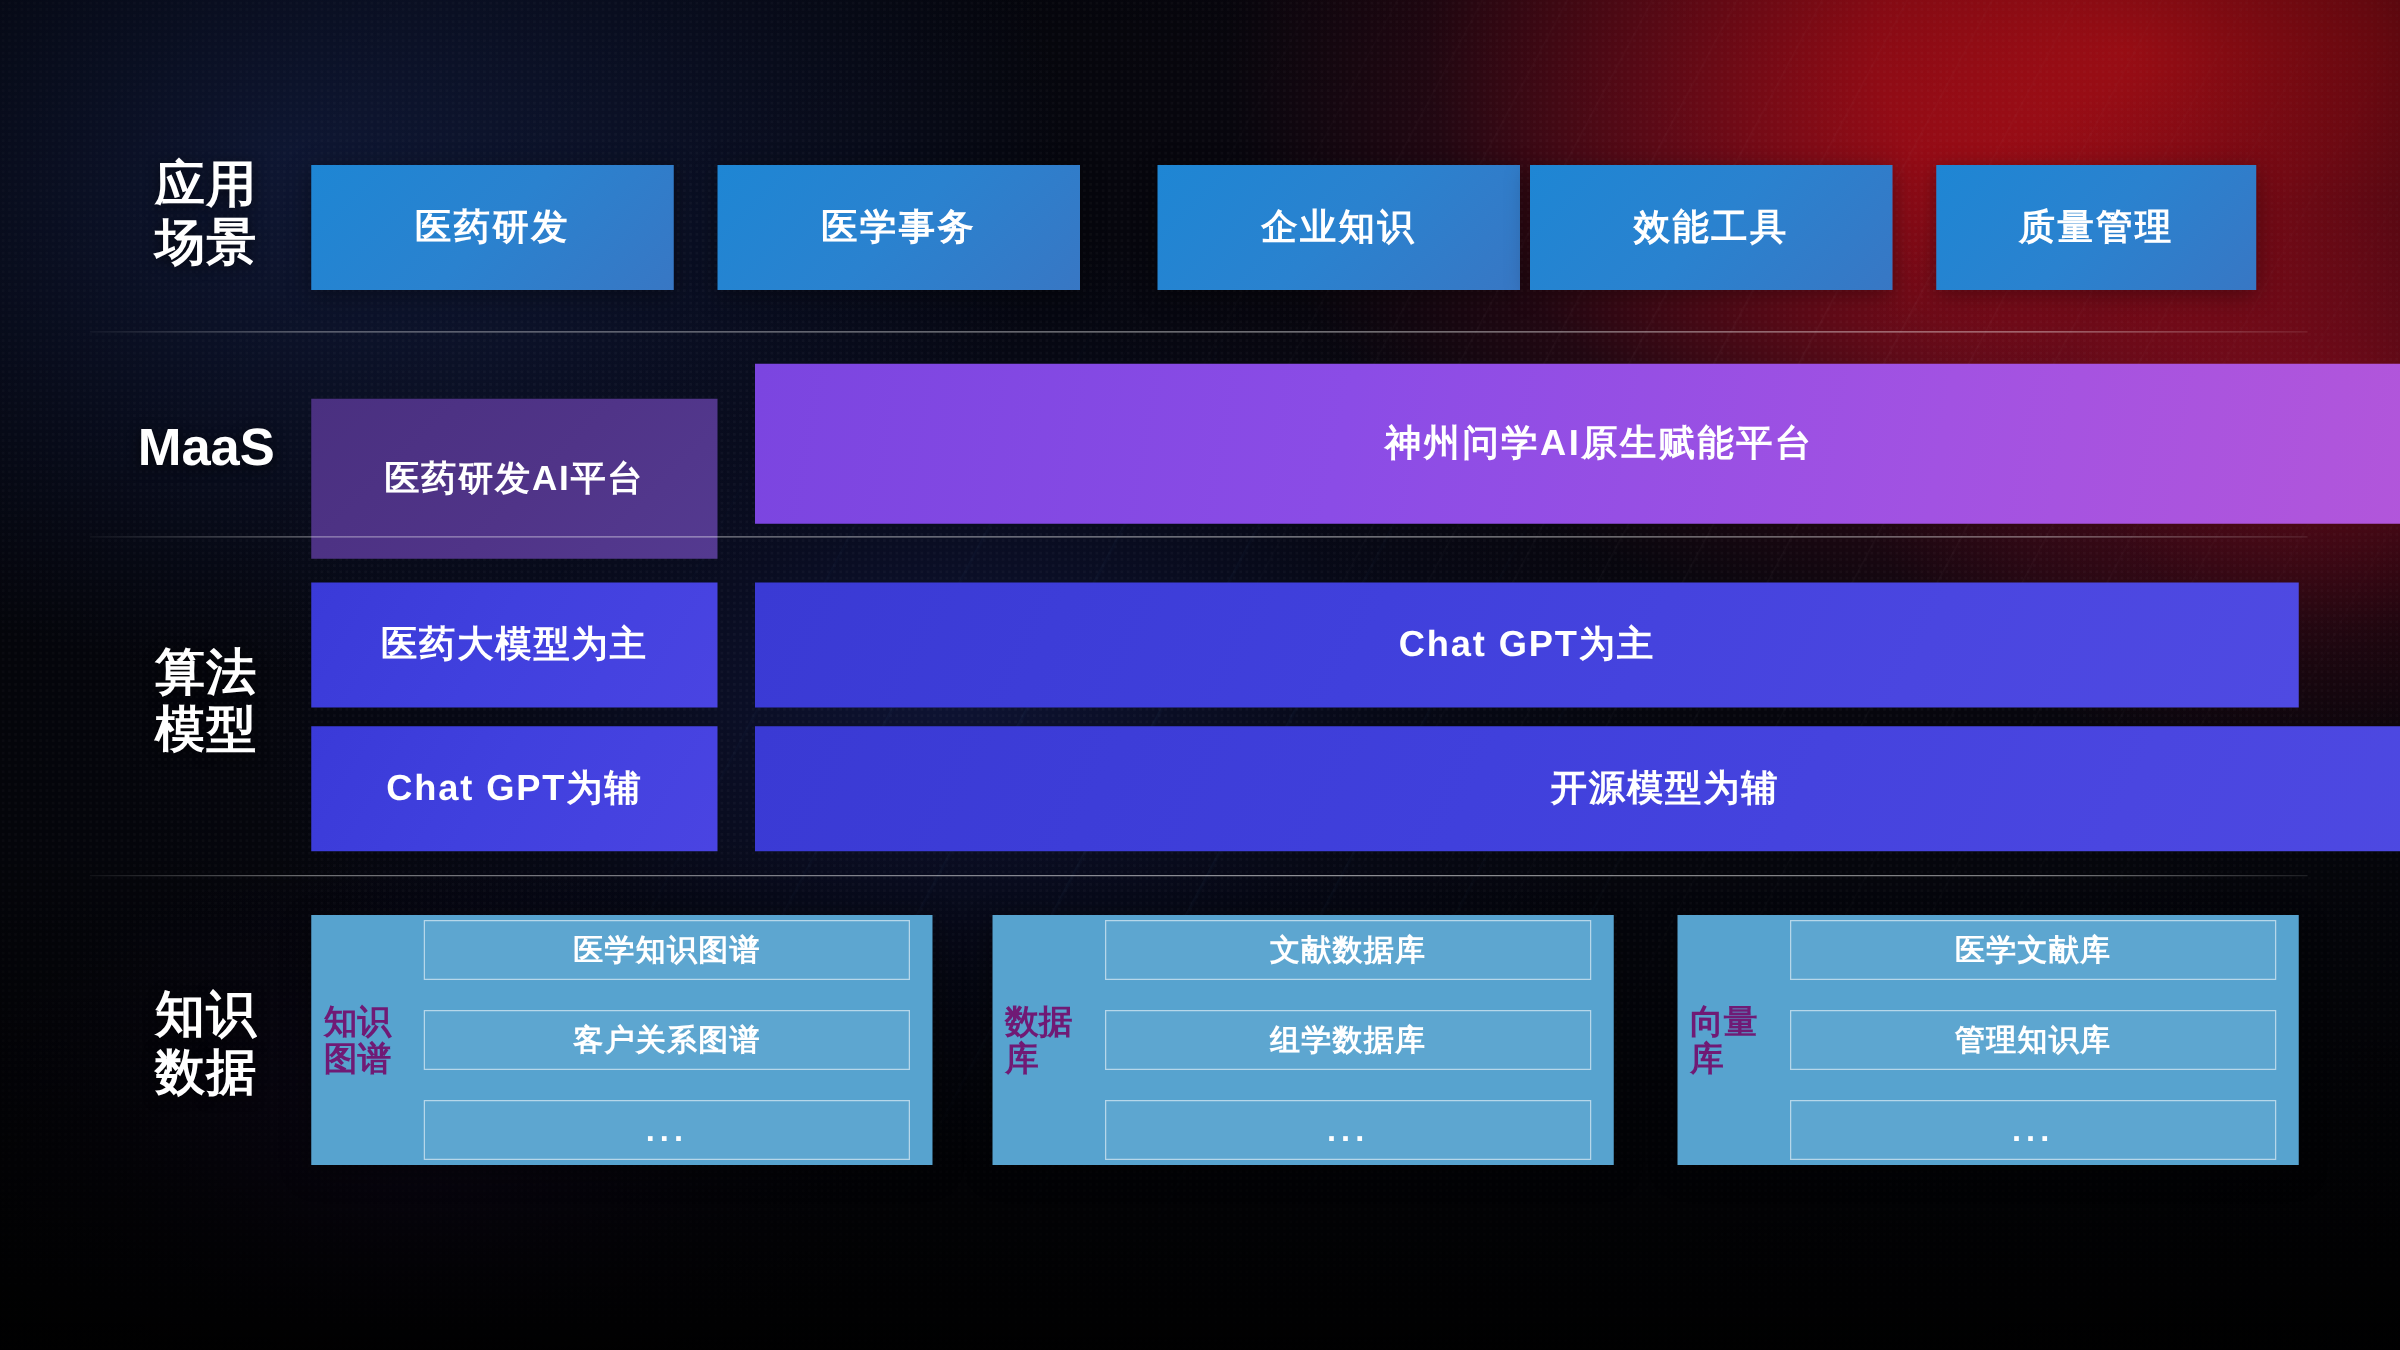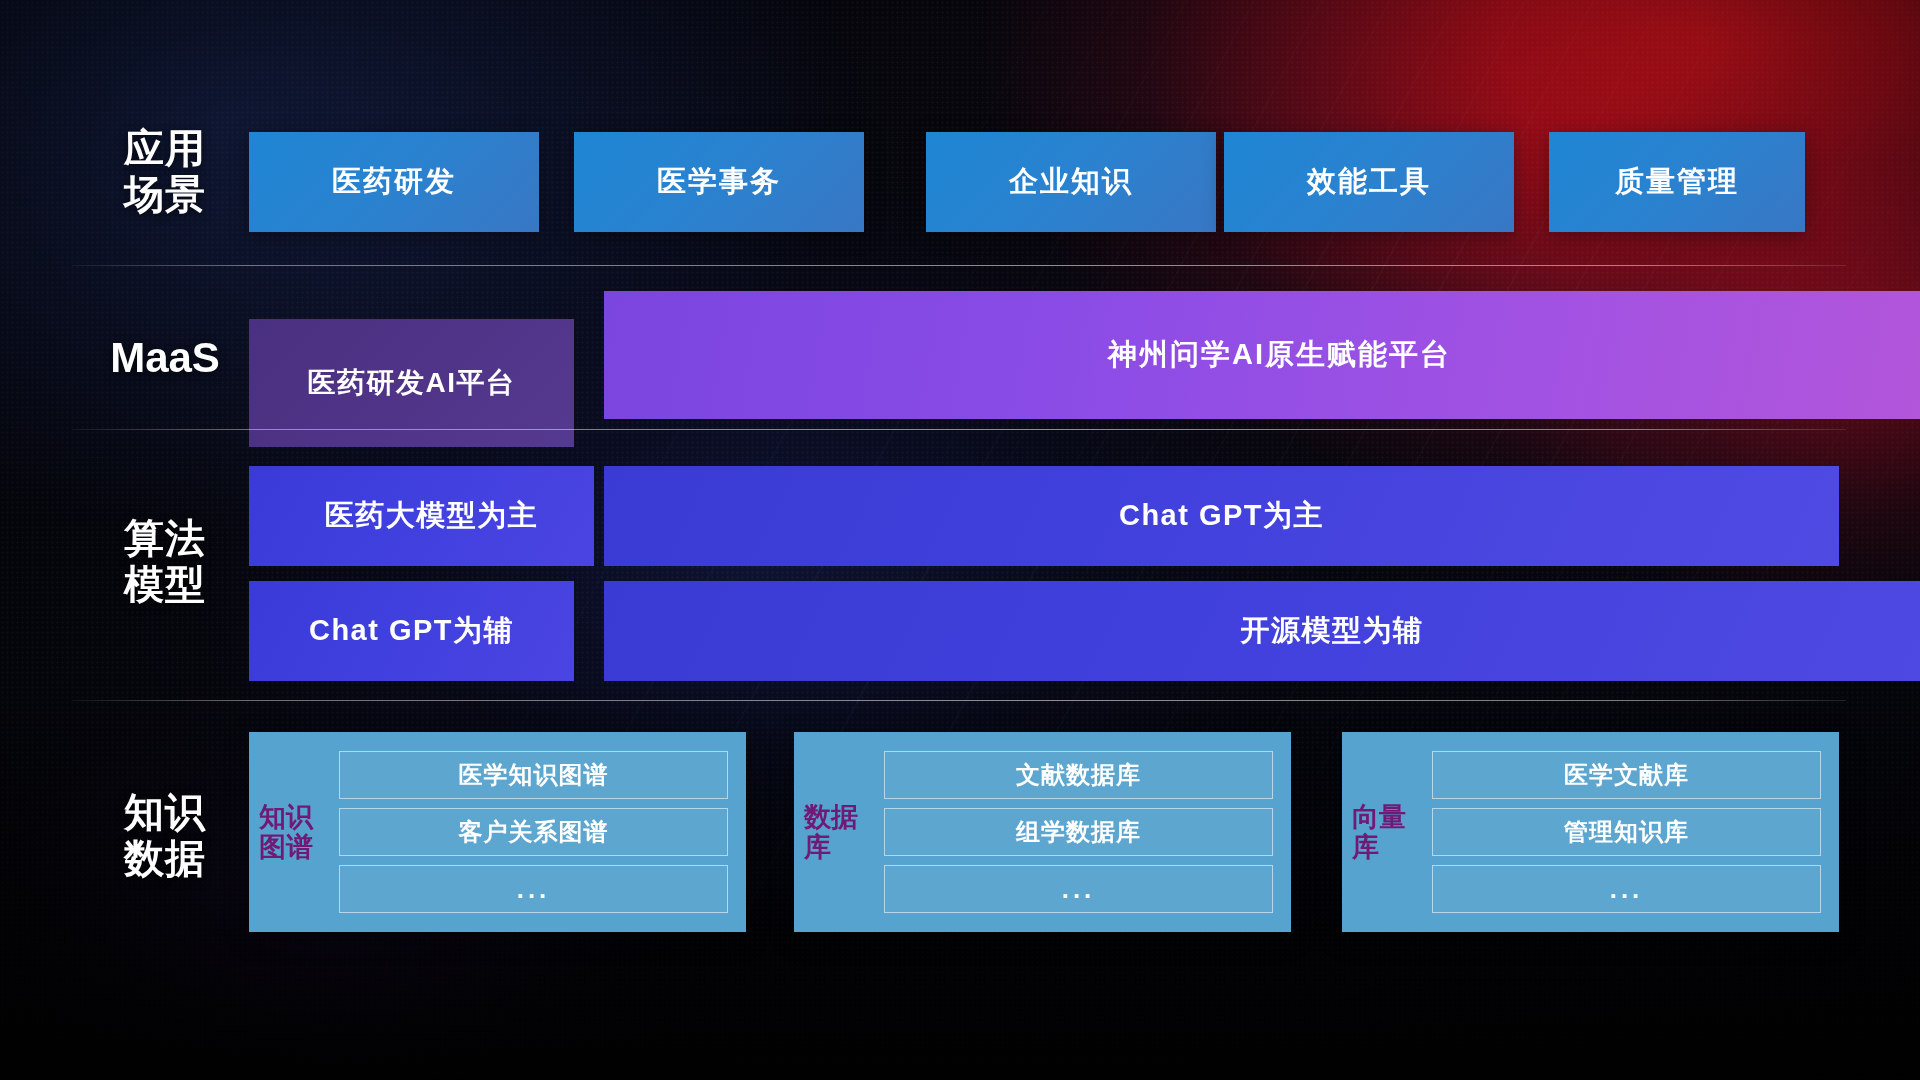--- a/index.html
+++ b/index.html
@@ -195,21 +195,21 @@
     font-weight: 700;
     line-height: 1.12;
     letter-spacing: 0px;
     padding-left: 10px;
   }
   .kpanel-items {
     flex: 1 1 auto;
     display: flex;
     flex-direction: column;
     justify-content: center;
-    gap: 9px;
+    gap: 24px;
     padding: 0 18px 0 8px;
   }
   .kitem {
     height: 46px;
     border: 1px solid rgba(255,255,255,0.55);
     display: flex; align-items: center; justify-content: center;
     color: #ffffff;
     font-size: 24px;
     font-weight: 700;
     letter-spacing: 1px;
@@ -279,21 +279,21 @@
       <span>神州问学AI原生赋能平台</span>
     </div>
 
     <div class="divider" style="top:429px;"></div>
 
     <div class="rowlabel cn" style="top:516px;">
       <div>算法</div>
       <div>模型</div>
     </div>
 
-    <div class="algo-box" style="left:249px; top:466px; width:325px;padding-left:20px;">
+    <div class="algo-box" style="left:249px; top:466px; width:325px;">
       <span>医药大模型为主</span>
     </div>
     <div class="algo-box" style="left:249px; top:581px; width:325px;">
       <span>Chat GPT为辅</span>
     </div>
 
     <div class="algo-box wide" style="left:604px; top:466px; width:1235px;">
       <span>Chat GPT为主</span>
     </div>
     <div class="algo-box wide" style="left:604px; top:581px; width:1456px;">

